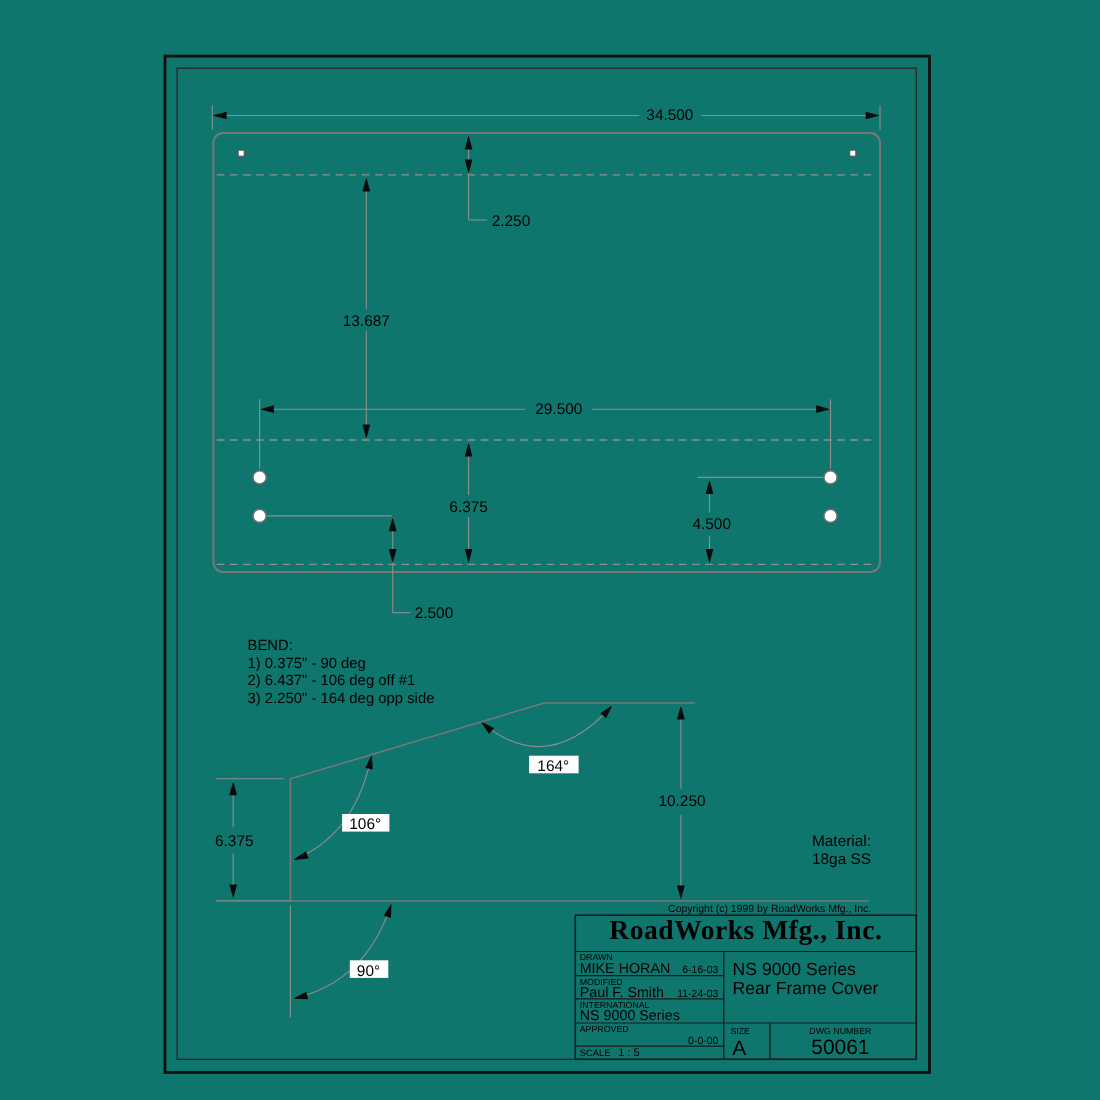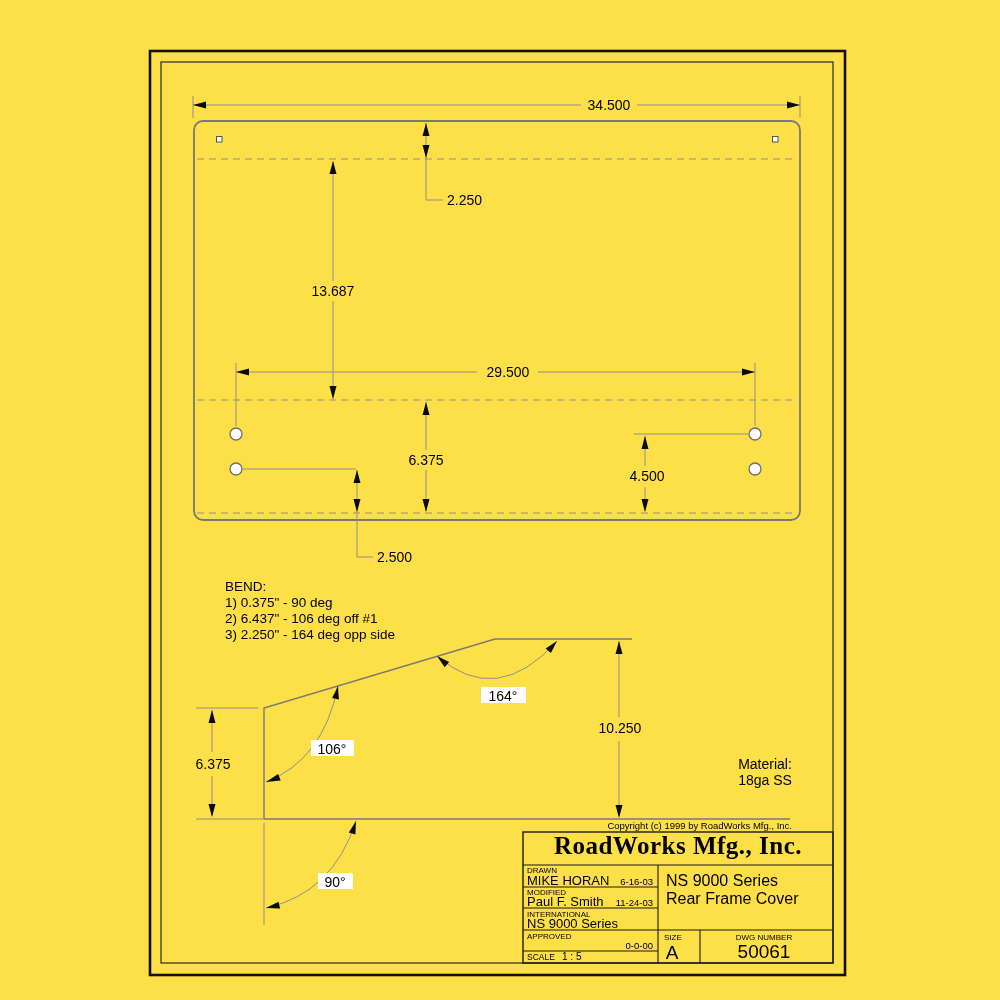--- a/index.html
+++ b/index.html
@@ -1,16 +1,16 @@
 <!DOCTYPE html>
 <html><head>
 <meta charset="utf-8">
 <style>
   html,body{margin:0;padding:0;background:#fff;}
-  .stage{position:relative;width:1000px;height:1000px;background:#fde047;overflow:hidden;}
+  .stage{position:relative;width:1000px;height:1000px;background:#0f766e;overflow:hidden;}
   svg{display:block;}
   .edge{stroke:#787878;stroke-width:1.8;fill:none;stroke-linejoin:round;}
   .edge2{stroke:#787878;stroke-width:1.4;fill:none;}
   .dash{stroke:#909090;stroke-width:1.2;fill:none;stroke-dasharray:7 5;}
   .dim{stroke:#8f8f8f;stroke-width:1;fill:none;}
   .arr{fill:#0a0a0a;stroke:none;}
   .hole{stroke:#6e6e6e;stroke-width:1.3;fill:#ffffff;}
   .sq{stroke:#555;stroke-width:1;fill:#ffffff;}
   .dtxt{font-family:"Liberation Sans",sans-serif;font-size:14px;fill:#000;}
   .ntxt{font-family:"Liberation Sans",sans-serif;font-size:13.5px;fill:#000;}

